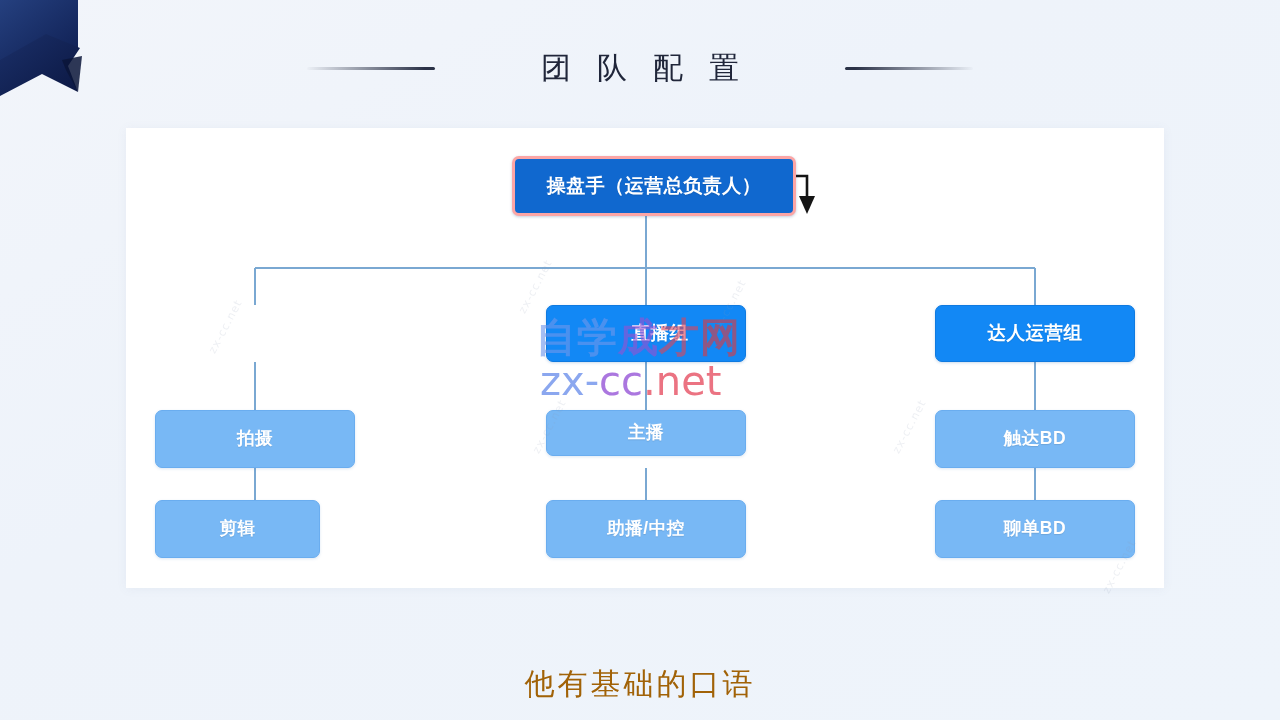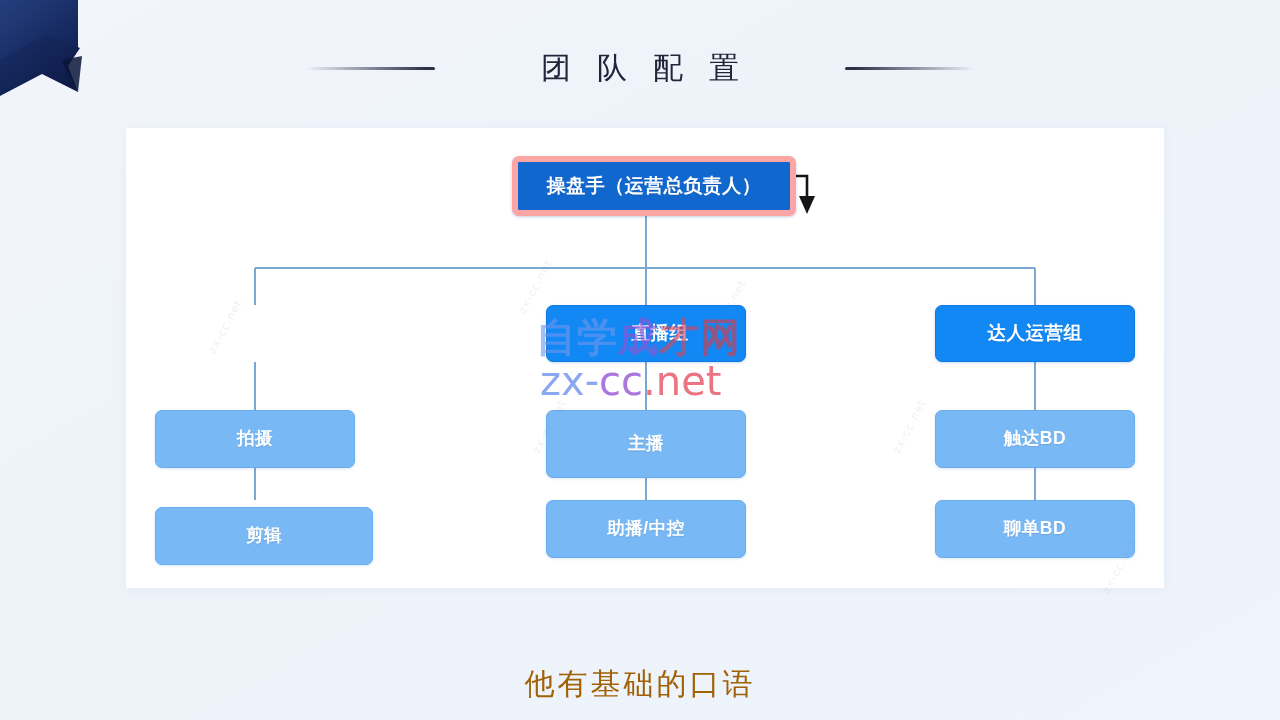--- a/index.html
+++ b/index.html
@@ -97,21 +97,21 @@
     justify-content: center;
     color: #ffffff;
     text-align: center;
     font-weight: bold;
     letter-spacing: 0.5px;
     line-height: 1.1;
     text-shadow: 0 1px 1px rgba(0,0,0,0.10);
   }
   .node.root {
     background: #1068cf;
-    border: 6px solid #fca5a5;
+    border: 3px solid #fca5a5;
     font-size: 19px;
     box-shadow: 0 1px 3px rgba(20,60,120,0.25);
   }
   .node.group {
     background: #1288f5;
     border: 1px solid #0f7ae0;
     font-size: 18.5px;
     box-shadow: 0 1px 3px rgba(20,90,170,0.22);
   }
   .node.leaf {
@@ -238,28 +238,28 @@
       </g>
     </svg>
 
     <div class="node root" style="left:386px; top:28px; width:284px; height:60px;">
       <span>操盘手（运营总负责人）</span>
     </div>
 
     <div class="node leaf" style="left:29px; top:282px; width:200px; height:58px;">
       <span>拍摄</span>
     </div>
-    <div class="node leaf" style="left:29px; top:372px; width:218px; height:58px;margin-top:7px;">
+    <div class="node leaf" style="left:29px; top:372px; width:165px; height:58px;">
       <span>剪辑</span>
     </div>
 
     <div class="node group" style="left:420px; top:177px; width:200px; height:57px;padding-left:28px;">
       <span>直播组</span>
     </div>
-    <div class="node leaf" style="left:420px; top:282px; width:200px; height:68px;">
+    <div class="node leaf" style="left:420px; top:282px; width:200px; height:46px;">
       <span>主播</span>
     </div>
     <div class="node leaf" style="left:420px; top:372px; width:200px; height:58px;">
       <span>助播/中控</span>
     </div>
 
     <div class="node group" style="left:809px; top:177px; width:200px; height:57px;">
       <span>达人运营组</span>
     </div>
     <div class="node leaf" style="left:809px; top:282px; width:200px; height:58px;">

